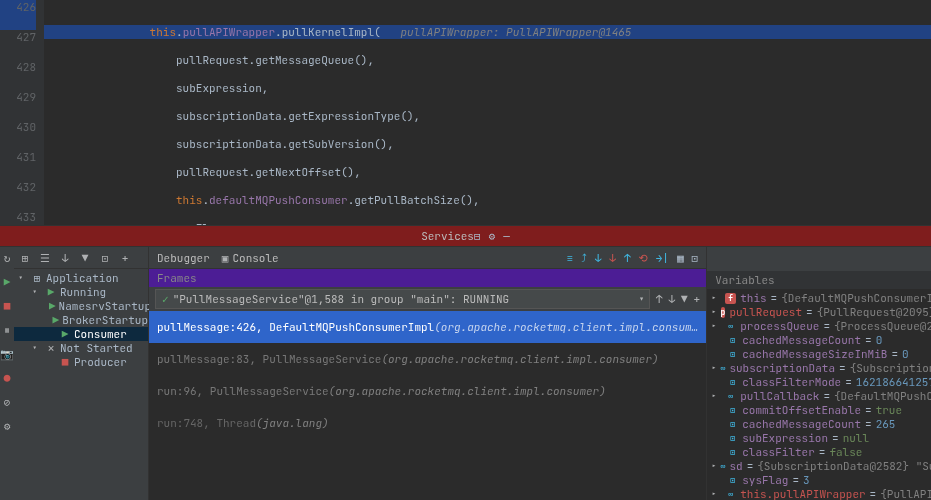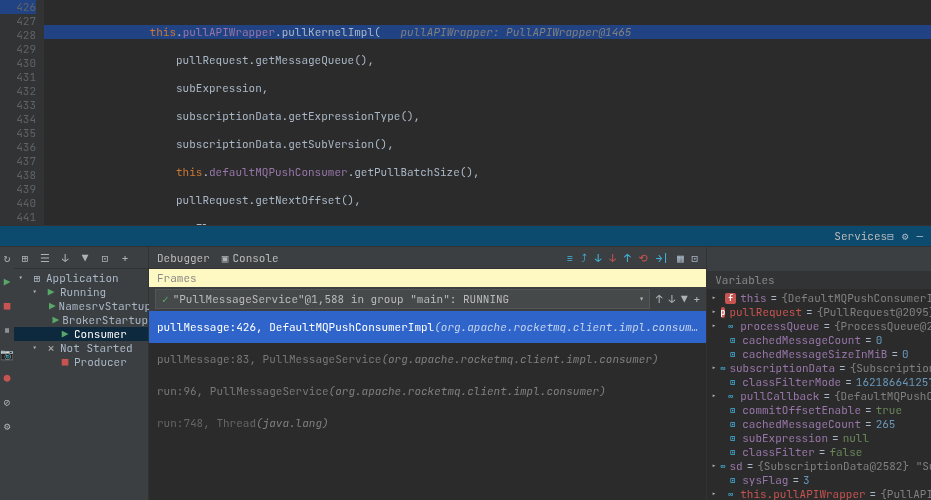--- a/index.html
+++ b/index.html
@@ -1,27 +1,27 @@
 <!DOCTYPE html>
 <html><head>
 <meta charset="utf-8">
 <style>
 *{margin:0;padding:0;box-sizing:border-box;font-family:'JetBrains Mono','Consolas',monospace;font-size:11px}
 body{background:#2b2b2b;color:#a9b7c6;overflow:hidden;width:931px;height:500px}
 .root{display:flex;flex-direction:column;height:100%}
 .editor{flex:0 0 225px;display:flex;background:#2b2b2b;overflow:hidden}
 .gutter{width:44px;background:#313335;text-align:right;padding-right:8px;color:#606366;line-height:14px;padding-top:0}
-.gutter .ln{height:14px}
+.gutter .ln{height:30px}
 .code{flex:1;line-height:14px;padding-top:11px;white-space:pre}
 .code .line{height:14px}
 .hl{background:#214283}
 .k{color:#cc7832}
 .c{color:#808080;font-style:italic}
 .p{color:#9876aa}
-.services-bar{height:22px;background:#0c4a6e;border-top:1px solid #323232;border-bottom:1px solid #323232;display:flex;align-items:center;padding:0 8px;justify-content:flex-end}
+.services-bar{height:22px;background:#7f1d1d;border-top:1px solid #323232;border-bottom:1px solid #323232;display:flex;align-items:center;padding:0 8px;justify-content:center}
 .svc-left{font-size:11px;color:#bbb}
 .svc-right{display:flex;gap:8px}
 .bottom{flex:1;display:flex;overflow:hidden}
 .lrail{width:20px;background:#3c3f41;display:flex;flex-direction:column;align-items:center;padding-top:4px;gap:10px}
 .lrail .ic{width:14px;height:14px;display:flex;align-items:center;justify-content:center;color:#afb1b3}
 .tree-col{width:135px;background:#3c3f41;border-right:1px solid #323232}
 .tree-tb{height:22px;display:flex;align-items:center;gap:6px;padding:0 4px;border-bottom:1px solid #323232}
 .tree-tb .tic{width:14px;height:14px;color:#afb1b3;display:flex;align-items:center;justify-content:center}
 .tree{padding:2px 0}
 .tn{height:14px;display:flex;align-items:center;padding-left:4px;gap:3px}
@@ -29,21 +29,21 @@
 .tn .arr{width:10px;color:#afb1b3;font-size:9px}
 .tn .ico{width:12px;display:flex;align-items:center;justify-content:center}
 .tn.i1{padding-left:18px}
 .tn.i2{padding-left:32px}
 .tri-g{color:#59a869}
 .sq-r{color:#c75450}
 .mid{flex:1;display:flex;flex-direction:column;background:#2b2b2b;border-right:1px solid #323232}
 .tabs{height:22px;display:flex;align-items:center;gap:12px;padding:0 8px;background:#3c3f41;border-bottom:1px solid #323232}
 .tab{display:flex;align-items:center;gap:4px;color:#bbb}
 .tabs .tool-icons{margin-left:auto;display:flex;gap:8px}
-.frames-hdr{height:18px;padding:2px 8px;color:#888;background:#fef9c3}
+.frames-hdr{height:18px;padding:2px 8px;color:#888;background:#4c1d95}
 .frames-row{height:24px;display:flex;align-items:center;gap:6px;padding:0 6px;background:#3c3f41}
 .frames-dd{flex:1;background:#45494a;border:1px solid #555;height:20px;display:flex;align-items:center;padding:0 6px;color:#bbb;position:relative}
 .frames-dd .chk{color:#59a869;margin-right:4px}
 .frames-dd .dd{position:absolute;right:4px;color:#afb1b3}
 .frames-ctl{display:flex;gap:6px}
 .stack{flex:1;overflow:hidden}
 .sf{height:14px;padding:16px 8px;display:flex;align-items:center;white-space:nowrap;overflow:hidden}
 .sf.sel{background:#2f65ca;color:#fff}
 .sf .pkg{color:#808080;font-style:italic}
 .sf.sel .pkg{color:#c5d4ef;}
@@ -87,22 +87,22 @@
 <div class="ln">439</div>
 <div class="ln">440</div>
 <div class="ln">441</div>
 </div>
 <div class="code">
 <div class="line hl">                <span class="k">this</span>.<span class="p">pullAPIWrapper</span>.pullKernelImpl(   <span class="c">pullAPIWrapper: PullAPIWrapper@1465</span></div>
 <div class="line">                    pullRequest.getMessageQueue(),</div>
 <div class="line">                    subExpression,</div>
 <div class="line">                    subscriptionData.getExpressionType(),</div>
 <div class="line">                    subscriptionData.getSubVersion(),</div>
+<div class="line">                    pullRequest.getNextOffset(),</div>
 <div class="line">                    <span class="k">this</span>.<span class="p">defaultMQPushConsumer</span>.getPullBatchSize(),</div>
-<div class="line">                    pullRequest.getNextOffset(),</div>
 <div class="line">                    sysFlag,</div>
 
 
 
 
 
 
 
 
 </div>

